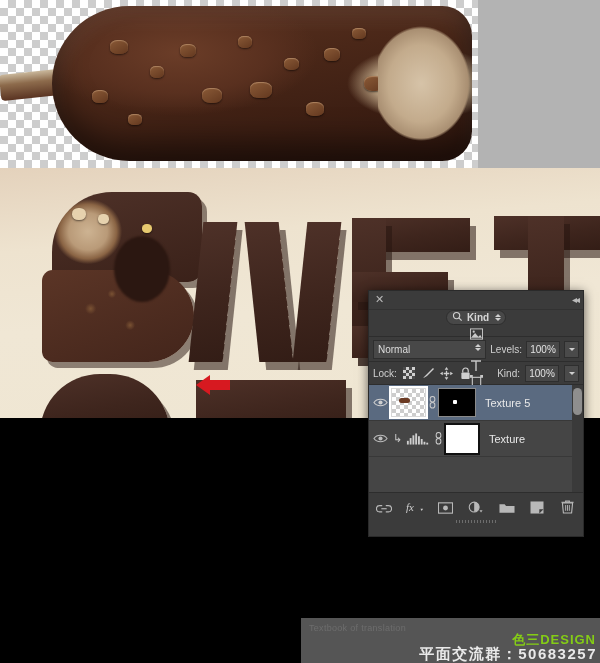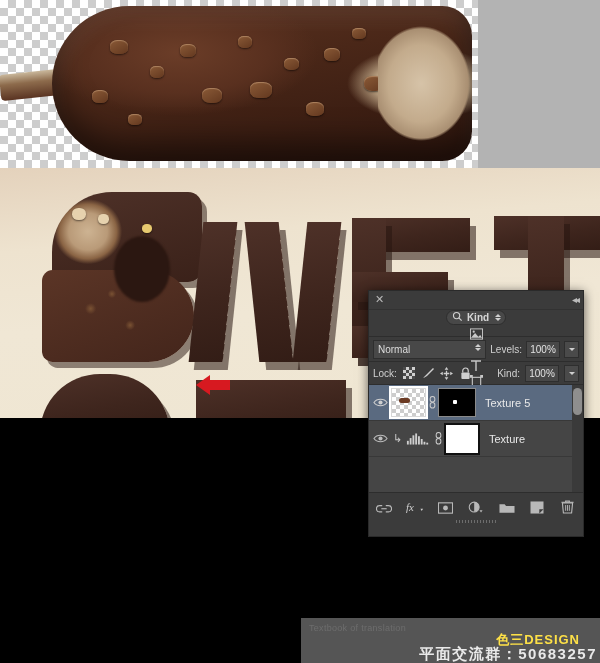--- a/index.html
+++ b/index.html
@@ -67,21 +67,21 @@
   .arrow .tri{position:absolute;left:0;top:1px;width:0;height:0;border-top:10px solid transparent;
     border-bottom:10px solid transparent;border-right:14px solid #d71920;}
   .arrow .tail{position:absolute;left:13px;top:6px;width:21px;height:10px;background:#d71920;}
 
   
   .sec-bot{position:absolute;left:0;top:418px;width:600px;height:245px;background:#000;}
 
   
   .wm{position:absolute;left:301px;top:618px;width:299px;height:45px;background:#555;}
   .wm-faint{position:absolute;left:8px;top:5px;color:#6d6d6d;font-size:9px;letter-spacing:.3px;}
-  .wm-brand{position:absolute;right:20px;top:13px;color:#fde047;font-size:13px;font-weight:bold;letter-spacing:1px;}
+  .wm-brand{position:absolute;right:4px;top:13px;color:#84cc16;font-size:13px;font-weight:bold;letter-spacing:1px;}
   .wm-qq{position:absolute;right:3px;top:27px;color:#e9e9e9;font-size:15px;font-weight:bold;letter-spacing:1.5px;}
 
   
   .panel{position:absolute;left:368px;top:290px;width:214px;height:245px;
     background:#3b3b3b;border:1px solid #2a2a2a;color:#cfcfcf;font-size:11px;
     box-shadow:0 2px 10px rgba(0,0,0,.6);}
   .pn-titlebar{position:relative;height:18px;background:#3b3b3b;border-bottom:1px solid #323232;}
   .pn-close{position:absolute;left:5px;top:3px;width:11px;height:11px;color:#b9b9b9;font-size:11px;line-height:11px;text-align:center;cursor:pointer;}
   .pn-collapse{position:absolute;right:5px;top:4px;color:#b9b9b9;font-size:10px;line-height:10px;letter-spacing:-2px;}
   .pn-tabs{position:relative;height:21px;background:#333;border-bottom:1px solid #2b2b2b;}

